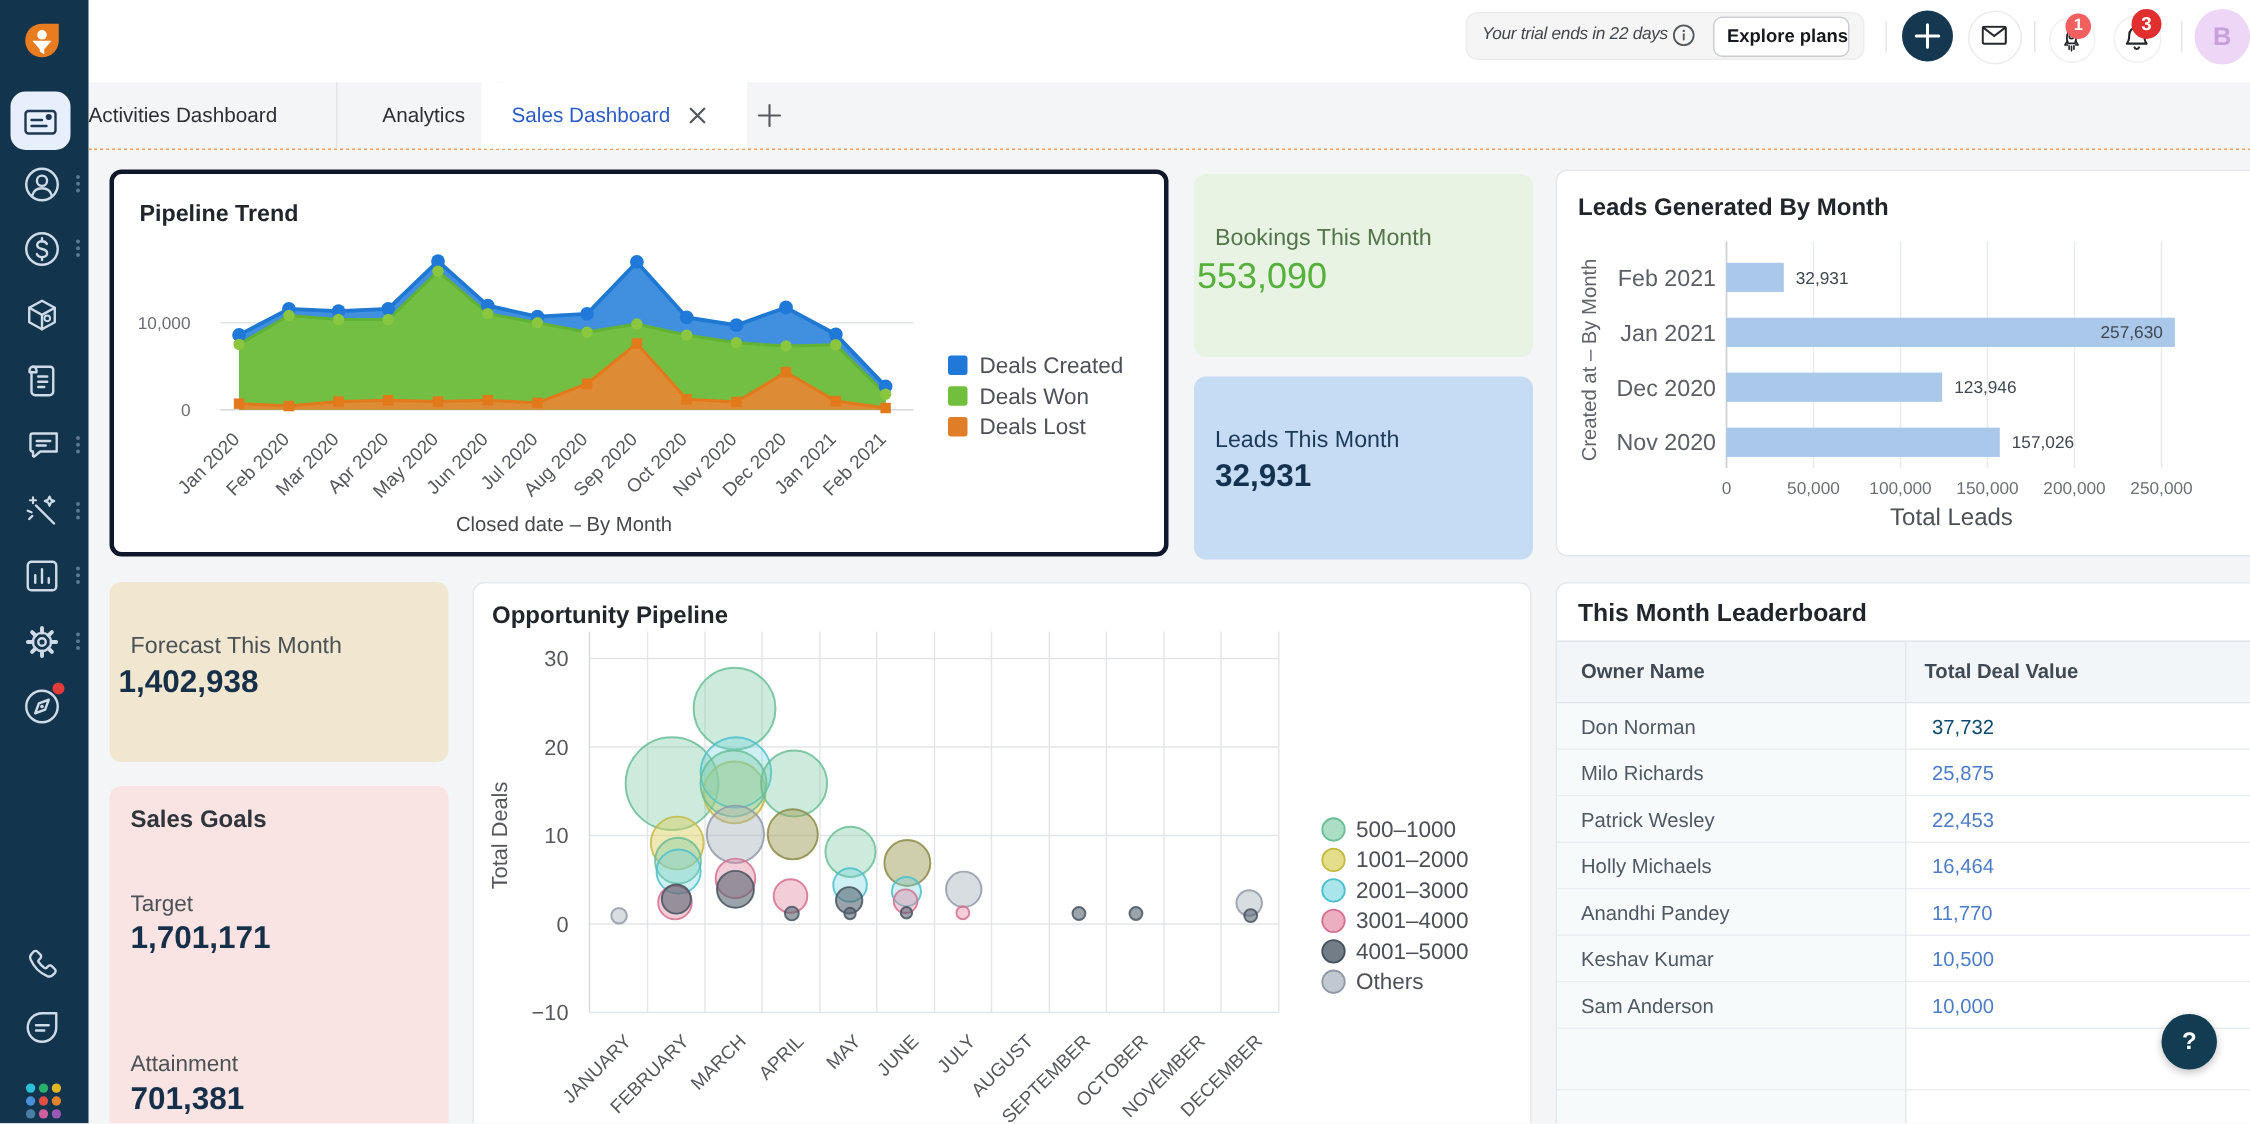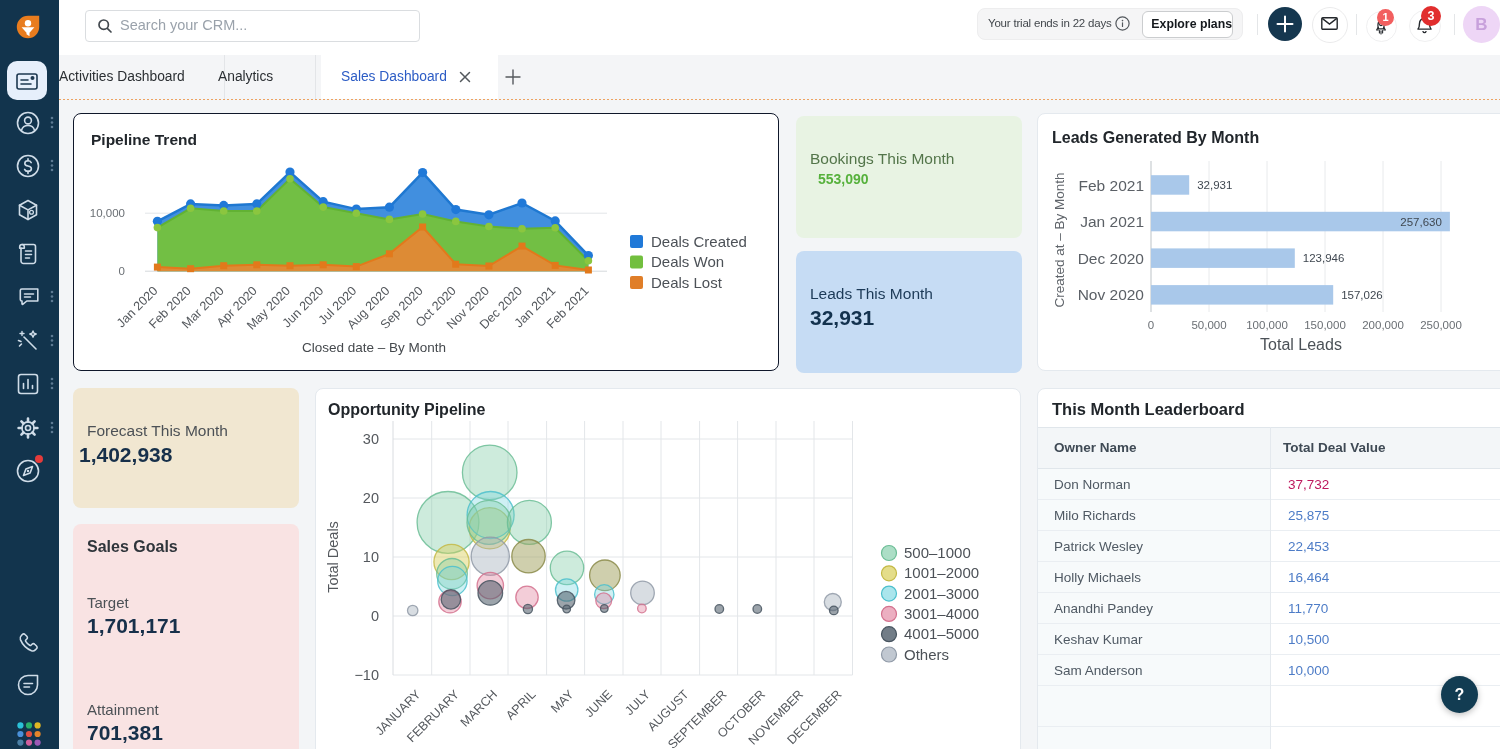--- a/index.html
+++ b/index.html
@@ -1,23 +1,16 @@
 <!DOCTYPE html>
 <html><head><meta charset="utf-8"><style>html,body{margin:0;padding:0;width:1500px;height:749px;overflow:hidden;font-family:"Liberation Sans",sans-serif;-webkit-font-smoothing:antialiased;}*{box-sizing:content-box;}</style></head><body>
 <div style="position:relative;width:1500px;height:749px;background:#f3f5f7;overflow:hidden">
     <div style="position:absolute;left:59px;top:0;width:1441px;height:55px;background:#fff">
-      <div style="position:absolute;left:26px;top:10px;width:333px;height:30px;border:1px solid #dadde0;border-radius:4px;background:#fff">
-<svg style="position:absolute;left:11px;top:7px" width="16" height="16" viewBox="0 0 16 16" fill="none" stroke="#42484e" stroke-width="1.7" stroke-linecap="round">
-          <circle cx="6.7" cy="6.7" r="4.7"></circle>
-          <path d="M10.3 10.3L14 14"></path>
-        </svg>
-<span style="position:absolute;left:34px;top:6px;font-size:14.5px;color:#9aa2ab">Search your CRM...</span>
-      </div>
       <div style="position:absolute;left:918px;top:8px;width:264px;height:30px;background:#f5f5f6;border:1px solid #ededee;border-radius:8px"></div>
-      <span style="position:absolute;left:929px;top:17px;font-size:11.5px;letter-spacing:-0.2px;color:#42474c;white-space:nowrap">Your trial ends in 22 days</span>
+      <span style="position:absolute;left:929px;top:17px;font-size:11.5px;letter-spacing:-0.2px;font-style:italic;color:#42474c;white-space:nowrap">Your trial ends in 22 days</span>
       <svg style="position:absolute;left:1056px;top:16px" width="15" height="15" viewBox="0 0 15 15" fill="none" stroke="#53585d" stroke-width="1.2">
         <circle cx="7.5" cy="7.5" r="6.6"></circle>
         <path d="M7.5 6.8v3.6" stroke-linecap="round"></path>
         <circle cx="7.5" cy="4.6" r="0.8" fill="#53585d" stroke="none"></circle>
       </svg>
       <div style="position:absolute;left:1083px;top:11px;width:89px;height:25px;background:#fff;border:1px solid #cbcdcf;border-radius:6px;text-align:right;font-size:12.3px;font-weight:bold;color:#15191d;line-height:24px">Explore plans</div>
       <div style="position:absolute;left:1197.5px;top:14px;width:1px;height:21px;background:#e4e6e8"></div>
       <div style="position:absolute;left:1296.5px;top:14px;width:1px;height:21px;background:#e4e6e8"></div>
       <div style="position:absolute;left:1394.5px;top:14px;width:1px;height:21px;background:#e4e6e8"></div>
       <div style="position:absolute;left:1209px;top:7px;width:34px;height:34px;background:#15374f;border-radius:50%"></div>
@@ -41,21 +34,21 @@
 <svg style="position:absolute;left:1356px;top:16px" width="19" height="19" viewBox="0 0 19 19" fill="none" stroke="#24282c" stroke-width="1.4" stroke-linecap="round" stroke-linejoin="round">
         <path d="M9.5 2.2a5 5 0 0 1 5 5c0 3.6 0.8 5 1.6 5.9H2.9c0.8-0.9 1.6-2.3 1.6-5.9a5 5 0 0 1 5-5z"></path>
         <path d="M8 15.6a1.6 1.6 0 0 0 3 0"></path>
       </svg>
       <div style="position:absolute;left:1362px;top:6px;width:20px;height:20px;background:#e12e2e;border-radius:50%;color:#fff;font-size:12.5px;font-weight:bold;text-align:center;line-height:20px">3</div>
       <div style="position:absolute;left:1404px;top:6px;width:37px;height:37px;background:#eed6f6;border-radius:50%;color:#c8a0dc;font-size:17px;font-weight:bold;text-align:center;line-height:37px">B</div>
     </div>
     <div style="position:absolute;left:59px;top:55px;width:1441px;height:45px;background:#f4f5f7;box-sizing:border-box">
       <div style="position:absolute;left:0;top:44px;width:1441px;height:1px;background:repeating-linear-gradient(90deg,#eca261 0 2px,rgba(0,0,0,0) 2px 4px)"></div>
       <div style="position:absolute;left:0;top:0;width:165px;height:44px;border-right:1px solid #e3e5e8;text-align:left;line-height:44px;font-size:13.8px;color:#2b2f33">Activities Dashboard</div>
-      <div style="position:absolute;left:159px;top:0;width:97px;height:44px;border-right:1px solid #e3e5e8;line-height:44px;font-size:13.8px;color:#2b2f33">Analytics</div>
+      <div style="position:absolute;left:175px;top:0;width:97px;height:44px;border-right:1px solid #e3e5e8;text-align:center;line-height:44px;font-size:13.8px;color:#2b2f33">Analytics</div>
       <div style="position:absolute;left:262px;top:0;width:177px;height:44px;background:#fff"></div>
       <span style="position:absolute;left:282px;top:14px;font-size:13.8px;color:#2c5cc5">Sales Dashboard</span>
       <svg style="position:absolute;left:399px;top:15px" width="14" height="14" viewBox="0 0 14 14" stroke="#53585d" stroke-width="1.5" stroke-linecap="round">
         <path d="M2.5 2.5l9 9M11.5 2.5l-9 9"></path>
       </svg>
       <svg style="position:absolute;left:445px;top:13px" width="18" height="18" viewBox="0 0 18 18" stroke="#55595e" stroke-width="1.4" stroke-linecap="round">
         <path d="M9 2v14M2 9h14"></path>
       </svg>
     </div>
     <div style="position:absolute;left:0;top:0;width:59px;height:749px;background:#12344d">
@@ -156,21 +149,21 @@
         <circle cx="12.0" cy="3.4" r="3.1" fill="#2aaf6a"></circle>
         <circle cx="20.599999999999998" cy="3.4" r="3.1" fill="#e0b623"></circle>
         <circle cx="3.4" cy="12.0" r="3.1" fill="#4a90d9"></circle>
         <circle cx="12.0" cy="12.0" r="3.1" fill="#e04f42"></circle>
         <circle cx="20.599999999999998" cy="12.0" r="3.1" fill="#e2842b"></circle>
         <circle cx="3.4" cy="20.599999999999998" r="3.1" fill="#4a7fa5"></circle>
         <circle cx="12.0" cy="20.599999999999998" r="3.1" fill="#cf5f9e"></circle>
         <circle cx="20.599999999999998" cy="20.599999999999998" r="3.1" fill="#9b59b6"></circle>
       </svg>
     </div>
-    <div style="position:absolute;left:73px;top:113px;width:706px;height:258px;background:#fff;border:1px solid #0f172a;border-radius:8px;box-sizing:border-box"><svg width="706" height="258" viewBox="0 0 706 258">
+    <div style="position:absolute;left:73px;top:113px;width:706px;height:258px;background:#fff;border:3px solid #0f172a;border-radius:8px;box-sizing:border-box"><svg width="706" height="258" viewBox="0 0 706 258">
         <text x="17" y="31" font-size="15.5" fill="#21262b" font-weight="bold" font-family="Liberation Sans, sans-serif">Pipeline Trend</text>
         <line x1="71" y1="99.2" x2="533" y2="99.2" stroke="#e2e5e8" stroke-width="1"></line>
         <line x1="71" y1="157.2" x2="533" y2="157.2" stroke="#d4d8db" stroke-width="1"></line>
         <text x="51" y="103.19999999999999" font-size="11.5" fill="#6a6f74" text-anchor="end" font-family="Liberation Sans, sans-serif">10,000</text>
         <text x="51" y="161.2" font-size="11.5" fill="#6a6f74" text-anchor="end" font-family="Liberation Sans, sans-serif">0</text>
         <polygon points="83.4,157.2 83.4,107.3 116.6,89.9 149.7,91.4 182.8,89.9 216.0,58.1 249.2,87.7 282.3,95.1 315.4,93.2 348.6,58.6 381.8,95.6 414.9,100.8 448.0,89.0 481.2,106.9 514.4,141.6 514.4,157.2" fill="#418fdf" fill-opacity="1.0"></polygon>
         <polyline points="83.4,107.3 116.6,89.9 149.7,91.4 182.8,89.9 216.0,58.1 249.2,87.7 282.3,95.1 315.4,93.2 348.6,58.6 381.8,95.6 414.9,100.8 448.0,89.0 481.2,106.9 514.4,141.6" fill="none" stroke="#1f78d1" stroke-width="2.5"></polyline>
         <polygon points="83.4,157.2 83.4,113.6 116.6,94.3 149.7,97.0 182.8,97.0 216.0,64.8 249.2,93.1 282.3,99.2 315.4,105.4 348.6,100.0 381.8,107.4 414.9,112.5 448.0,114.7 481.2,113.8 514.4,146.8 514.4,157.2" fill="#72bf44" fill-opacity="1.0"></polygon>
         <polyline points="83.4,113.6 116.6,94.3 149.7,97.0 182.8,97.0 216.0,64.8 249.2,93.1 282.3,99.2 315.4,105.4 348.6,100.0 381.8,107.4 414.9,112.5 448.0,114.7 481.2,113.8 514.4,146.8" fill="none" stroke="#62b233" stroke-width="2"></polyline>
         <polygon points="83.4,157.2 83.4,153.1 116.6,154.7 149.7,151.7 182.8,150.8 216.0,151.7 249.2,150.8 282.3,152.6 315.4,139.8 348.6,113.0 381.8,150.2 414.9,152.0 448.0,132.1 481.2,151.4 514.4,156.0 514.4,157.2" fill="#dd8b35" fill-opacity="1.0"></polygon>
@@ -234,21 +227,21 @@
         <text x="300" y="238" font-size="13.5" fill="#45494d" text-anchor="middle" font-family="Liberation Sans, sans-serif">Closed date – By Month</text>
         <rect x="556" y="121.0" width="13" height="13" rx="2" fill="#2079d8"></rect>
         <text x="577" y="132.5" font-size="15" fill="#4c5157" font-family="Liberation Sans, sans-serif">Deals Created</text>
         <rect x="556" y="141.5" width="13" height="13" rx="2" fill="#72bf3e"></rect>
         <text x="577" y="153" font-size="15" fill="#4c5157" font-family="Liberation Sans, sans-serif">Deals Won</text>
         <rect x="556" y="162.0" width="13" height="13" rx="2" fill="#e07e28"></rect>
         <text x="577" y="173.5" font-size="15" fill="#4c5157" font-family="Liberation Sans, sans-serif">Deals Lost</text>
       </svg></div>
     <div style="position:absolute;left:796px;top:116px;width:226px;height:122px;background:#e8f3e3;border-radius:8px">
       <div style="position:absolute;left:14px;top:34px;font-size:15.5px;color:#53754a">Bookings This Month</div>
-      <div style="position:absolute;left:22px;top:55px;font-size:14px;font-weight:bold;color:#56b13c">553,090</div>
+      <div style="position:absolute;left:2px;top:55px;font-size:24px;font-weight:normal;color:#56b13c">553,090</div>
     </div>
     <div style="position:absolute;left:796px;top:251px;width:226px;height:122px;background:#c6dcf4;border-radius:8px">
       <div style="position:absolute;left:14px;top:34px;font-size:15.5px;color:#1c3a57">Leads This Month</div>
       <div style="position:absolute;left:14px;top:55px;font-size:21px;font-weight:bold;color:#13324e">32,931</div>
     </div>
     <div style="position:absolute;left:1037px;top:113px;width:473px;height:258px;background:#fff;border:1px solid #e4e9ee;border-radius:8px;box-sizing:border-box"><svg width="473" height="258" viewBox="0 0 473 258">
         <text x="14" y="29" font-size="16" fill="#21262b" font-weight="bold" font-family="Liberation Sans, sans-serif">Leads Generated By Month</text>
         <line x1="113.0" y1="47" x2="113.0" y2="198" stroke="#e8eaec" stroke-width="1"></line>
         <line x1="171.0" y1="47" x2="171.0" y2="198" stroke="#e8eaec" stroke-width="1"></line>
         <line x1="229.0" y1="47" x2="229.0" y2="198" stroke="#e8eaec" stroke-width="1"></line>
@@ -372,21 +365,21 @@
         <text x="588" y="270.5" font-size="15" fill="#4c5157" font-family="Liberation Sans, sans-serif">Others</text>
       </svg></div>
     <div style="position:absolute;left:1037px;top:388px;width:473px;height:375px;background:#fff;border:1px solid #e4e9ee;border-radius:8px;box-sizing:border-box;overflow:hidden">
       <div style="position:absolute;left:14px;top:11px;font-size:16.5px;font-weight:bold;color:#21262b">This Month Leaderboard</div>
       <div style="position:absolute;left:0;top:38px;width:473px;height:42px;background:#f3f6f8;border-top:1px solid #e0e6eb;border-bottom:1px solid #e0e6eb;box-sizing:border-box"></div>
       <div style="position:absolute;left:16px;top:51px;font-size:13.5px;font-weight:bold;color:#3f4a55">Owner Name</div>
       <div style="position:absolute;left:245px;top:51px;font-size:13.5px;font-weight:bold;color:#3f4a55">Total Deal Value</div>
       <div style="position:absolute;left:0;top:80px;width:232px;height:31px;background:#f7fafb;border-bottom:1px solid #eaeef2;box-sizing:border-box"></div>
       <div style="position:absolute;left:232px;top:80px;width:241px;height:31px;background:#fff;border-bottom:1px solid #eaeef2;box-sizing:border-box"></div>
       <div style="position:absolute;left:16px;top:88px;font-size:13.5px;color:#4f5963">Don Norman</div>
-      <div style="position:absolute;left:250px;top:88px;font-size:13.5px;color:#be185d">37,732</div>
+      <div style="position:absolute;left:250px;top:88px;font-size:13.5px;color:#0c4a6e">37,732</div>
       <div style="position:absolute;left:0;top:111px;width:232px;height:31px;background:#f7fafb;border-bottom:1px solid #eaeef2;box-sizing:border-box"></div>
       <div style="position:absolute;left:232px;top:111px;width:241px;height:31px;background:#fff;border-bottom:1px solid #eaeef2;box-sizing:border-box"></div>
       <div style="position:absolute;left:16px;top:119px;font-size:13.5px;color:#4f5963">Milo Richards</div>
       <div style="position:absolute;left:250px;top:119px;font-size:13.5px;color:#4d7cc7">25,875</div>
       <div style="position:absolute;left:0;top:142px;width:232px;height:31px;background:#f7fafb;border-bottom:1px solid #eaeef2;box-sizing:border-box"></div>
       <div style="position:absolute;left:232px;top:142px;width:241px;height:31px;background:#fff;border-bottom:1px solid #eaeef2;box-sizing:border-box"></div>
       <div style="position:absolute;left:16px;top:150px;font-size:13.5px;color:#4f5963">Patrick Wesley</div>
       <div style="position:absolute;left:250px;top:150px;font-size:13.5px;color:#4d7cc7">22,453</div>
       <div style="position:absolute;left:0;top:173px;width:232px;height:31px;background:#f7fafb;border-bottom:1px solid #eaeef2;box-sizing:border-box"></div>
       <div style="position:absolute;left:232px;top:173px;width:241px;height:31px;background:#fff;border-bottom:1px solid #eaeef2;box-sizing:border-box"></div>

